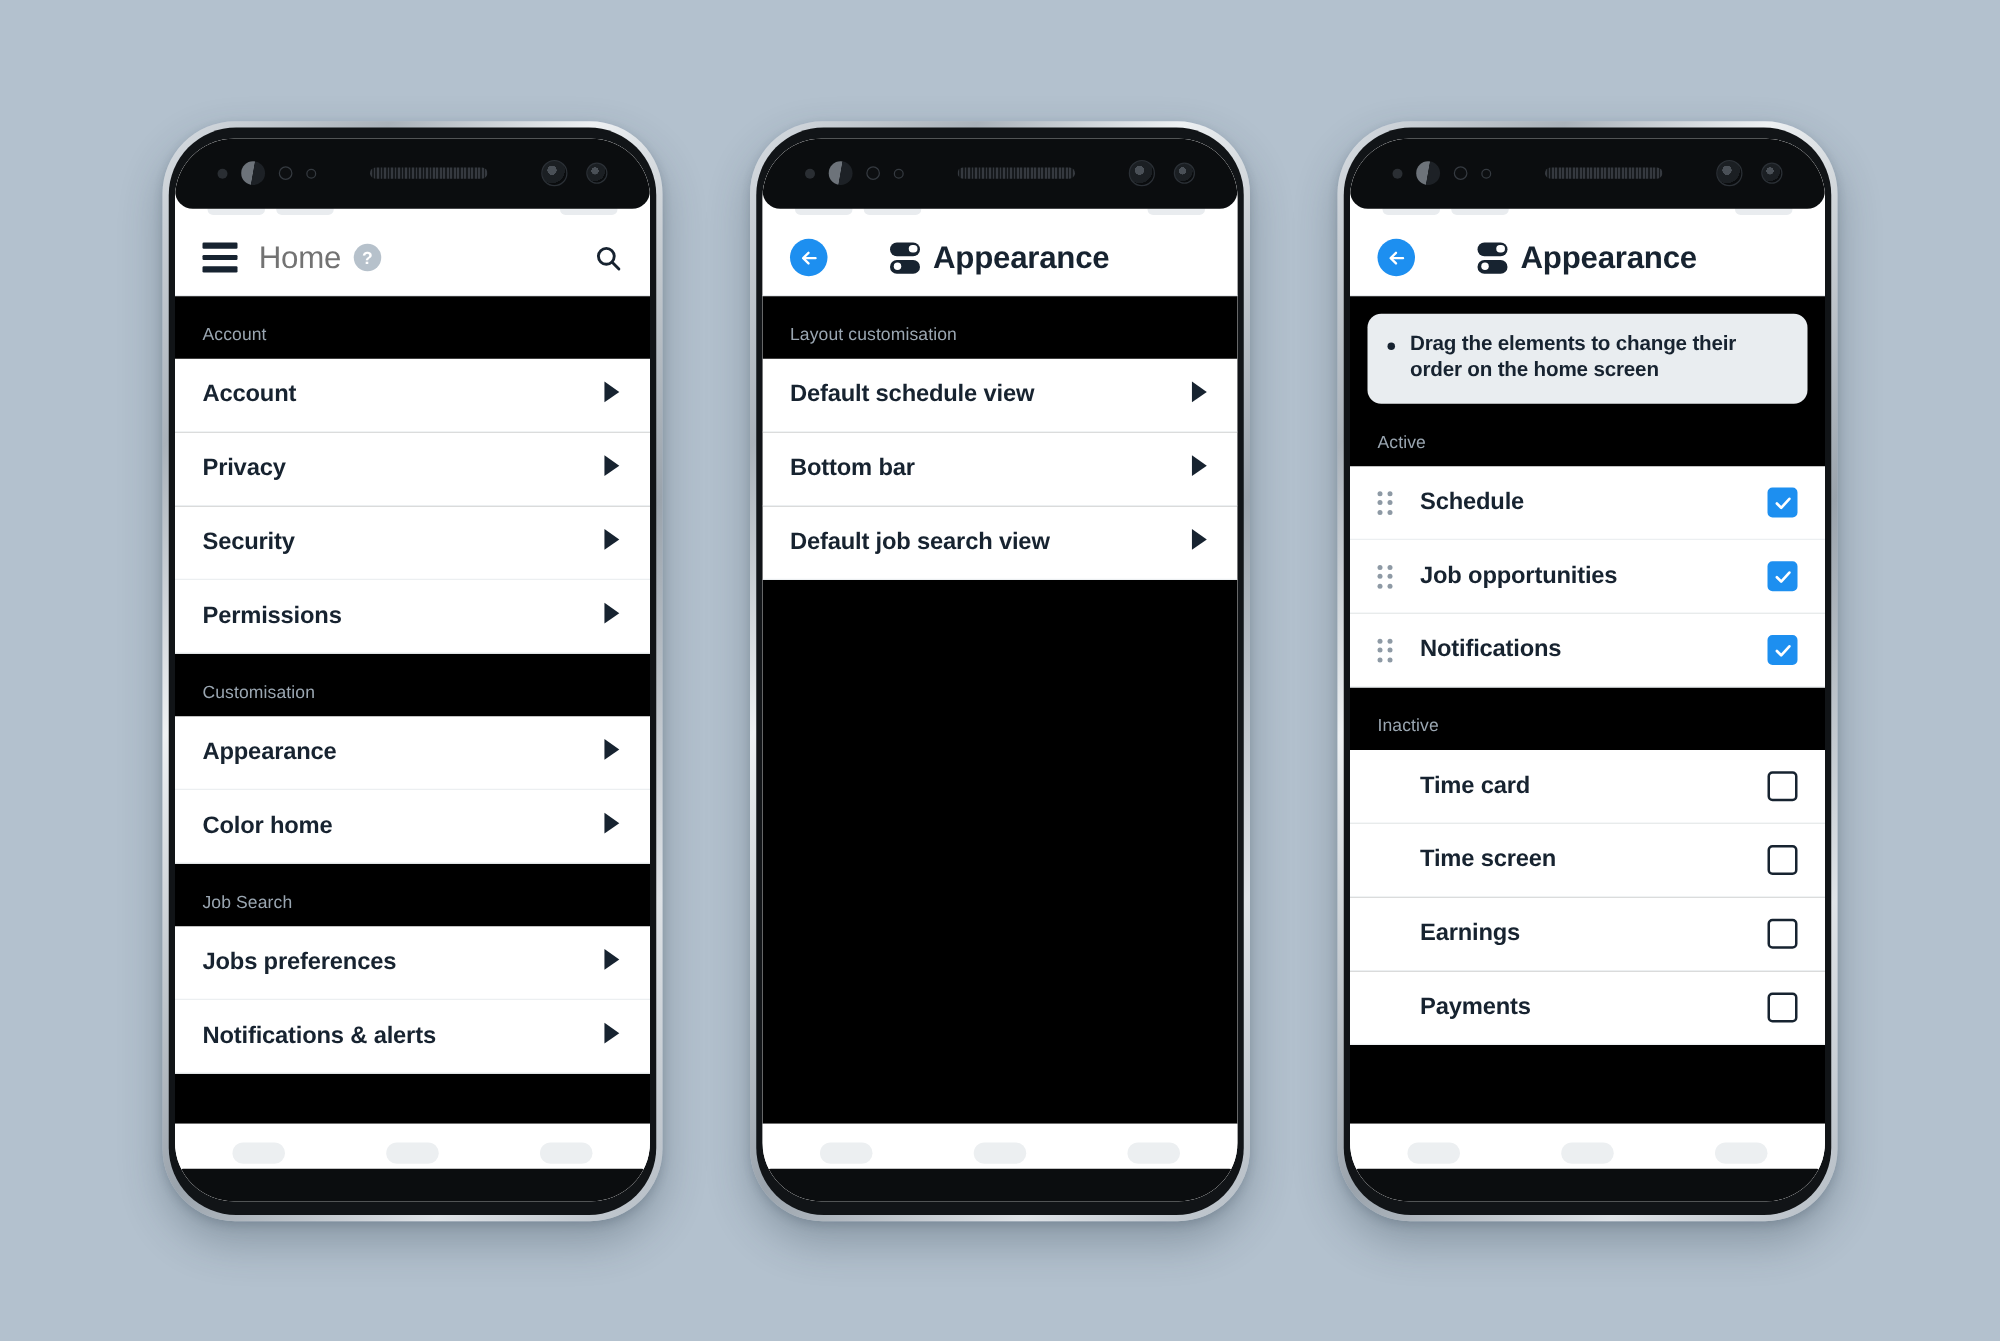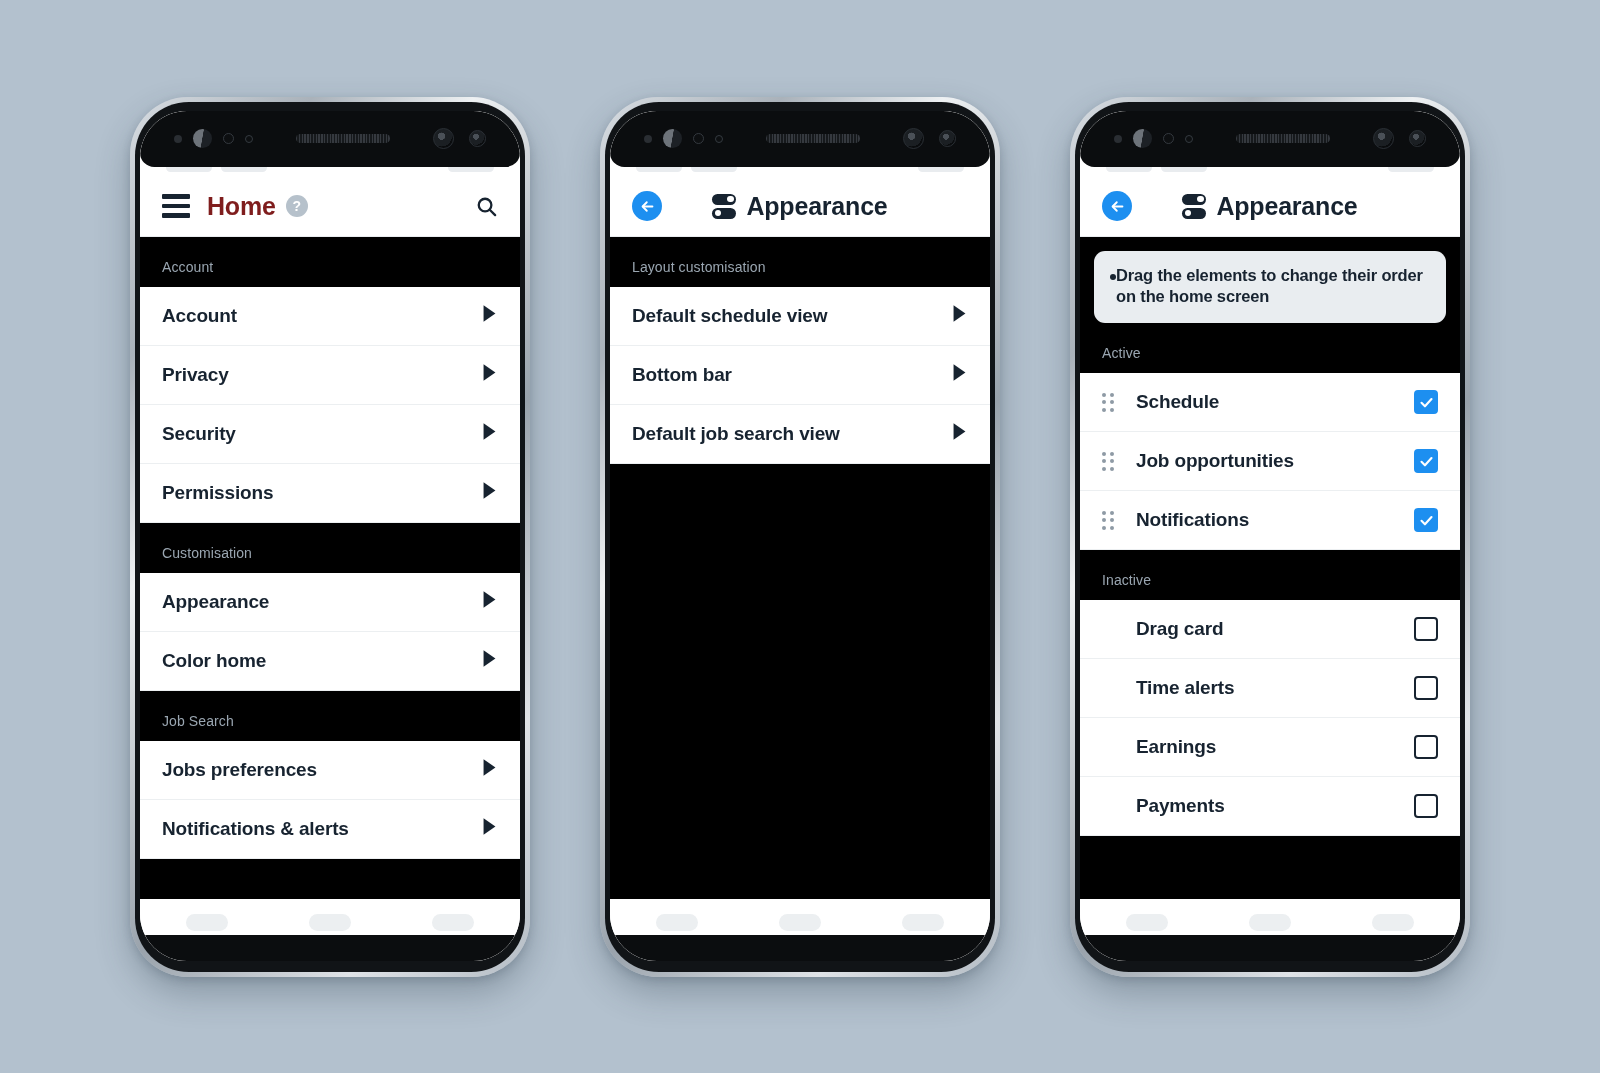--- a/index.html
+++ b/index.html
@@ -111,21 +111,21 @@
     display: flex;
     align-items: center;
     padding: 0 22px;
     background: #fff;
     border-bottom: 1px solid #e9ecef;
     flex: 0 0 auto;
   }
   .hamburger { display: flex; flex-direction: column; gap: 5px; cursor: pointer; }
   .hamburger span { display: block; width: 28px; height: 4.5px; border-radius: 1px; background: #172330; }
   .header-title {
-    font-size: 25px; font-weight: 700; color: #7f1d1d;
+    font-size: 25px; font-weight: 400; color: #737373;
     margin-left: 17px; letter-spacing: -.2px;
   }
   .help-icon {
     width: 22px; height: 22px; border-radius: 50%;
     background: #b6c1cb; color: #fff;
     font-size: 14px; font-weight: 700;
     display: flex; align-items: center; justify-content: center;
     margin-left: 10px; cursor: pointer;
   }
   .search-icon { margin-left: auto; cursor: pointer; display: flex; }
@@ -188,20 +188,21 @@
   }
   .chevron { margin-left: auto; flex: 0 0 auto; }
 
   
   .info-banner {
     margin: 14px 14px 0 14px;
     background: #e9edf0;
     border-radius: 11px;
     padding: 14px 16px 15px 16px;
     display: flex;
+    gap: 12px;
   }
   .bullet {
     width: 6px; height: 6px; border-radius: 50%;
     background: #172330; margin-top: 9px; flex: 0 0 auto;
   }
   .banner-text {
     font-size: 16.5px; font-weight: 700; color: #172330;
     line-height: 1.32; letter-spacing: -.15px;
   }
 
@@ -561,26 +562,26 @@
               <svg width="15" height="15" viewBox="0 0 24 24" fill="none" stroke="#ffffff" stroke-width="3.4" stroke-linecap="round" stroke-linejoin="round">
                 <polyline points="4,12.5 9.5,18 20,6.5"></polyline>
               </svg>
             </span>
           </div>
 
           <div class="section-label tight">Inactive</div>
 
           <div class="row">
             <span class="drag-spacer"></span>
-            <span class="row-label">Drag card</span>
+            <span class="row-label">Time card</span>
             <span class="checkbox"></span>
           </div>
           <div class="row">
             <span class="drag-spacer"></span>
-            <span class="row-label">Time alerts</span>
+            <span class="row-label">Time screen</span>
             <span class="checkbox"></span>
           </div>
           <div class="row">
             <span class="drag-spacer"></span>
             <span class="row-label">Earnings</span>
             <span class="checkbox"></span>
           </div>
           <div class="row">
             <span class="drag-spacer"></span>
             <span class="row-label">Payments</span>

